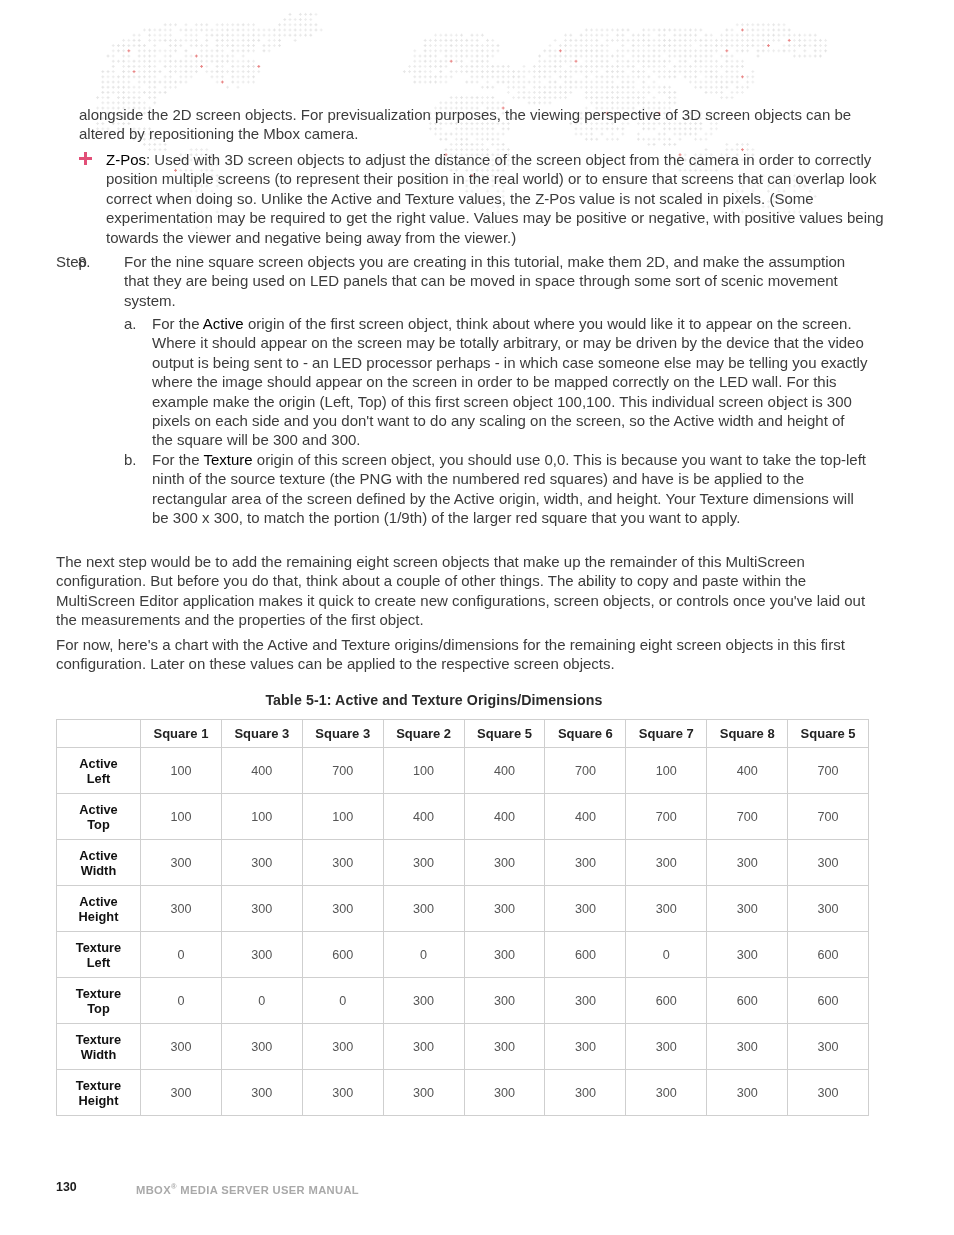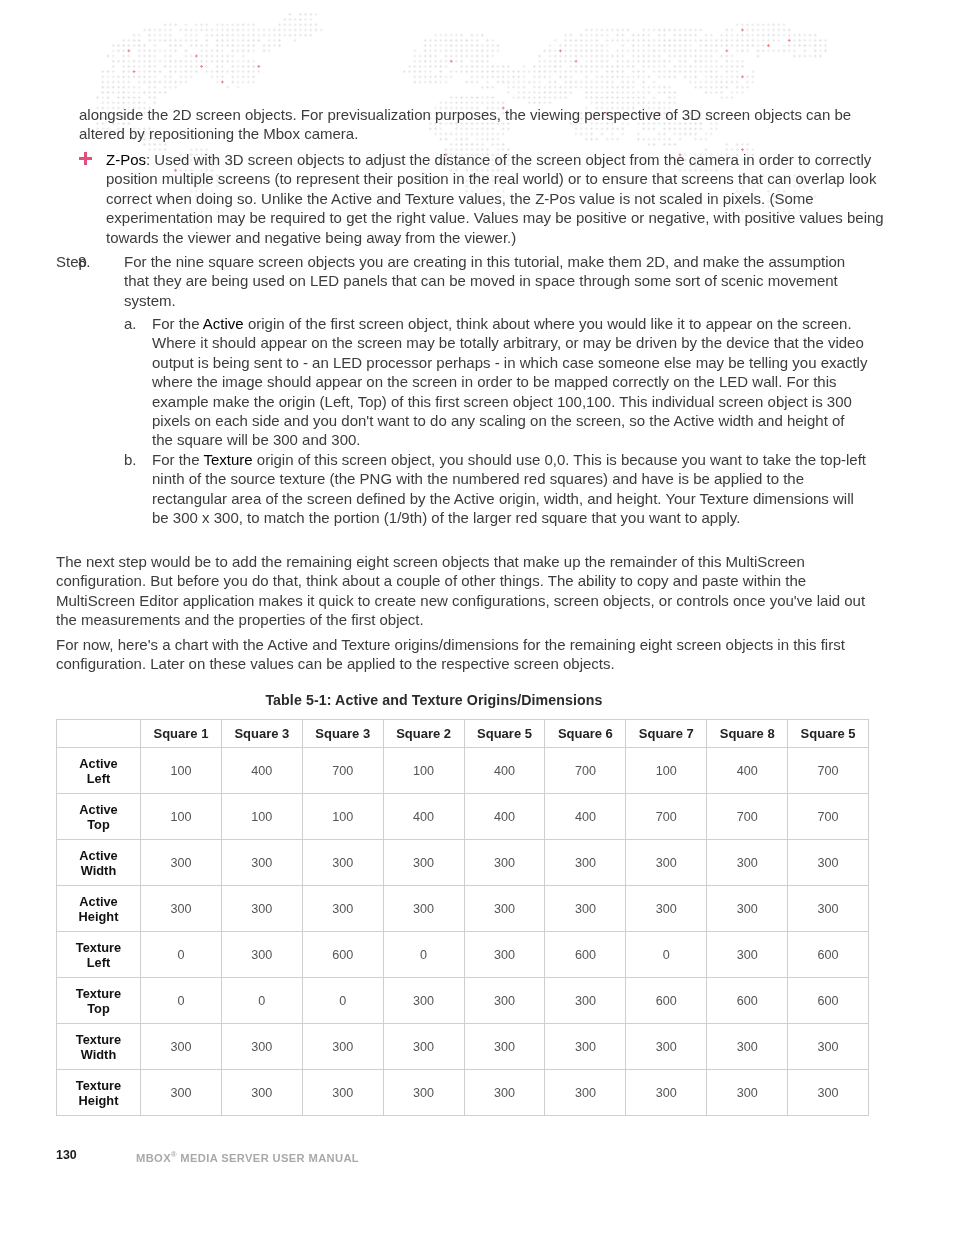--- a/index.html
+++ b/index.html
@@ -174,21 +174,21 @@
     font-size: 12.6px;
     height: 45px;
   }
   .col-label { width: 84px; }
   .col-sq { width: 80.9px; }
 
   
   #footer {
     position: absolute;
     left: 0;
-    top: 1148px;
+    top: 1180px;
     width: 754px;
     height: 20px;
   }
   #page-number {
     position: absolute;
     left: 56px;
     top: 0;
     font-size: 12.4px;
     font-weight: bold;
     color: #1c1c1c;

